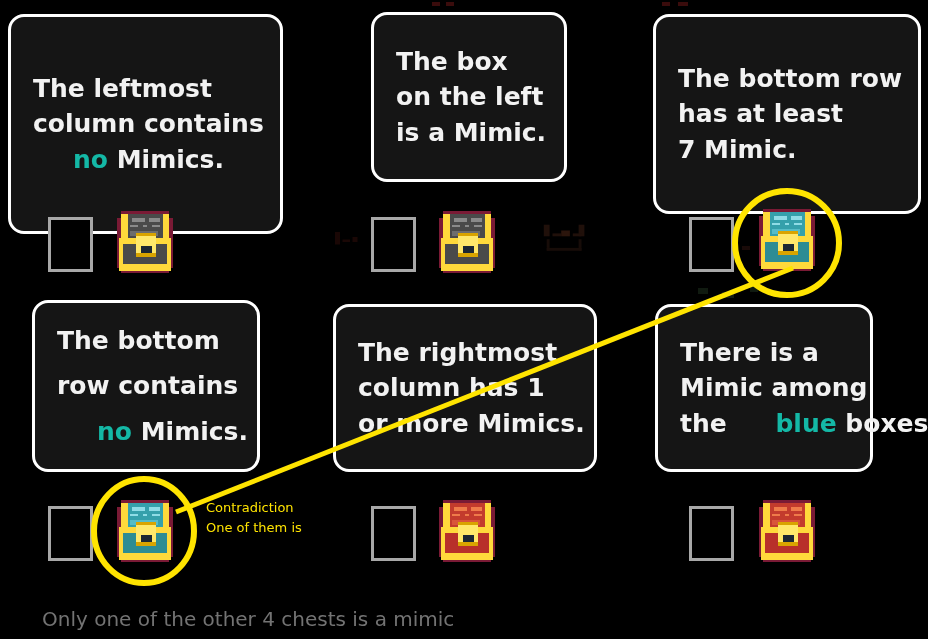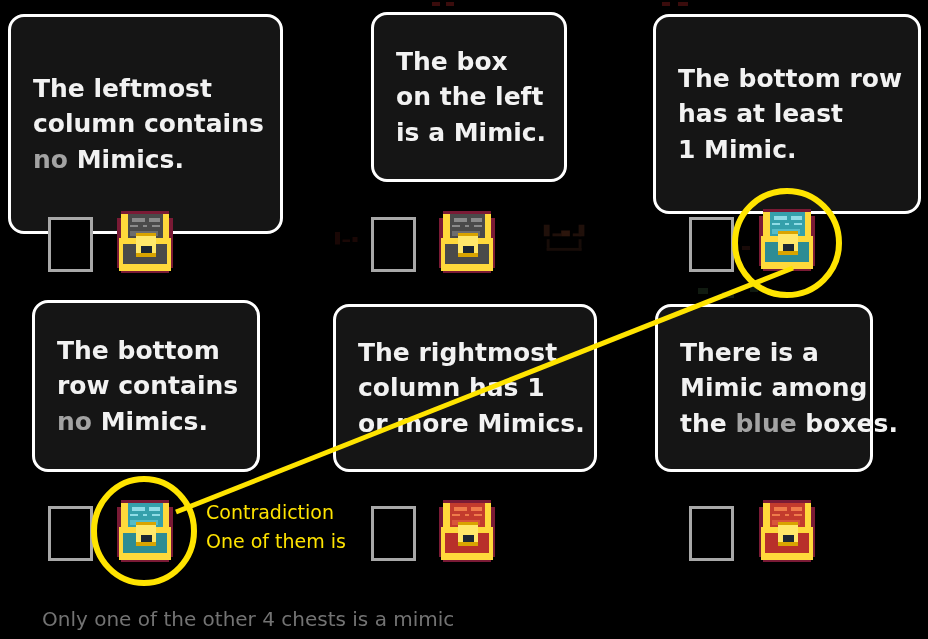--- a/index.html
+++ b/index.html
@@ -36,21 +36,21 @@
     justify-content: center;
   }
   .clue-line {
     color: #f2f2f2;
     font-weight: bold;
     font-size: 25px;
     line-height: 1.42;
     letter-spacing: 0px;
     white-space: nowrap;
   }
-  .hl-blue { color: #a3a3a3; }
+  .hl-blue { color: #14b8a6; margin-left: 40px; }
   .empty-box {
     position: absolute;
     box-sizing: border-box;
     border: 3px solid #a8a8a8;
     background: #000000;
   }
 
   .chest {
     position: absolute;
     image-rendering: pixelated;
@@ -65,21 +65,21 @@
     position: absolute;
     left: 0; top: 0;
     width: 928px;
     height: 639px;
     pointer-events: none;
   }
   .annot-text {
     position: absolute;
     color: #ffe400;
     font-family: "DejaVu Sans", sans-serif;
-    font-size: 19px;
+    font-size: 13px;
     line-height: 1.52;
     white-space: nowrap;
   }
   .annot-bottom {
     position: absolute;
     color: #737373;
     font-family: "DejaVu Sans", sans-serif;
     font-size: 20px;
     white-space: nowrap;
   }
@@ -171,21 +171,21 @@
   </div>
 
   <div class="clue-card" style="left:653px; top:14px; width:268px; height:200px;">
     <div class="clue-line">
       <span>The bottom row</span><span class="hl-blue"></span><span></span>
     </div>
     <div class="clue-line">
       <span>has at least</span><span class="hl-blue"></span><span></span>
     </div>
     <div class="clue-line">
-      <span>1 Mimic.</span><span class="hl-blue"></span><span></span>
+      <span>7 Mimic.</span><span class="hl-blue"></span><span></span>
     </div>
   </div>
 
   <div class="empty-box" style="left:48px; top:217px; width:45px; height:55px;"></div>
   <div class="chest" style="left:110px; top:207px; width:70px; height:68px;">
     <svg viewBox="0 0 32 31" width="70" height="68" shape-rendering="crispEdges">
 
       <path d="M5 2 h22 v3 h2 v23 h-2 v2 H5 v-2 H3 V5 h2 z" fill="#7a1a35"></path>
 
       <rect x="5" y="3" width="22" height="11" fill="#4a4a4a"></rect>
@@ -256,21 +256,21 @@
       <rect x="5" y="26" width="22" height="3" fill="#ffd93b"></rect>
       <rect x="4" y="17" width="2" height="12" fill="#ffd93b"></rect>
       <rect x="26" y="17" width="2" height="12" fill="#ffd93b"></rect>
       <rect x="12" y="12" width="9" height="10" fill="#ffe86b"></rect>
       <rect x="12" y="12" width="9" height="1" fill="#d9a400"></rect>
       <rect x="14" y="18" width="5" height="3" fill="#1b2733"></rect>
       <rect x="12" y="21" width="9" height="2" fill="#d9a400"></rect>
     </svg>
   </div>
 
-  <div class="clue-card" style="left:32px; top:300px; width:228px; height:172px;">
+  <div class="clue-card" style="left:32px; top:300px; width:228px; height:172px;gap:10px;">
     <div class="clue-line">
       <span>The bottom</span><span class="hl-blue"></span><span></span>
     </div>
     <div class="clue-line">
       <span>row contains</span><span class="hl-blue"></span><span></span>
     </div>
     <div class="clue-line">
       <span></span><span class="hl-blue">no</span><span> Mimics.</span>
     </div>
   </div>

